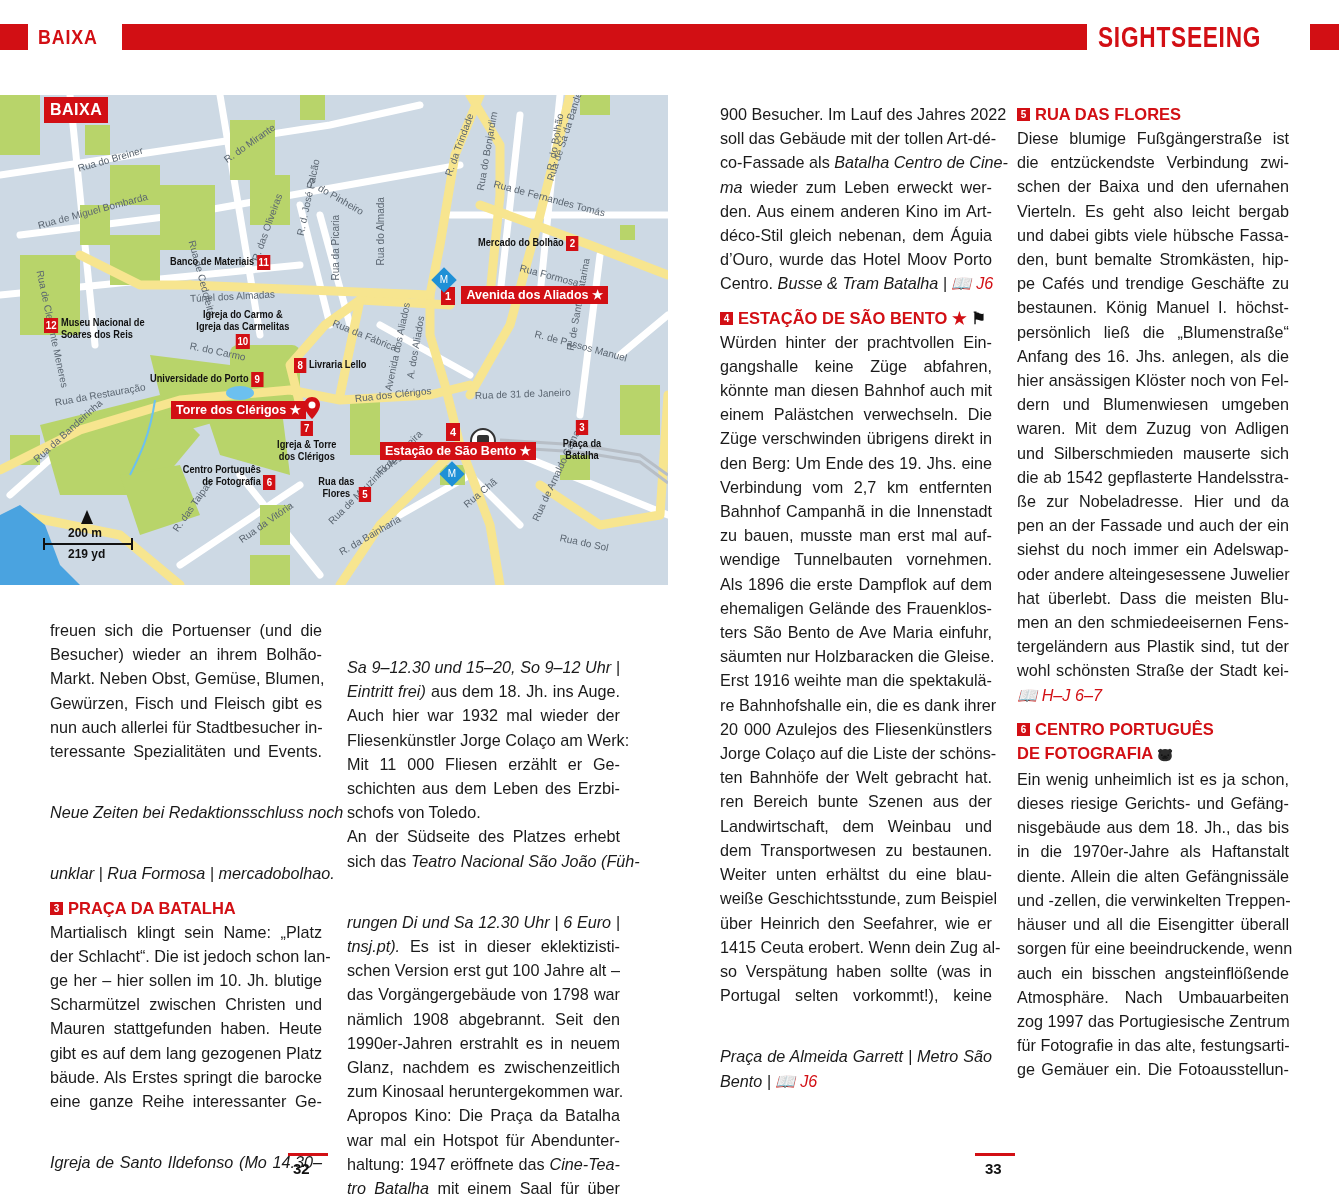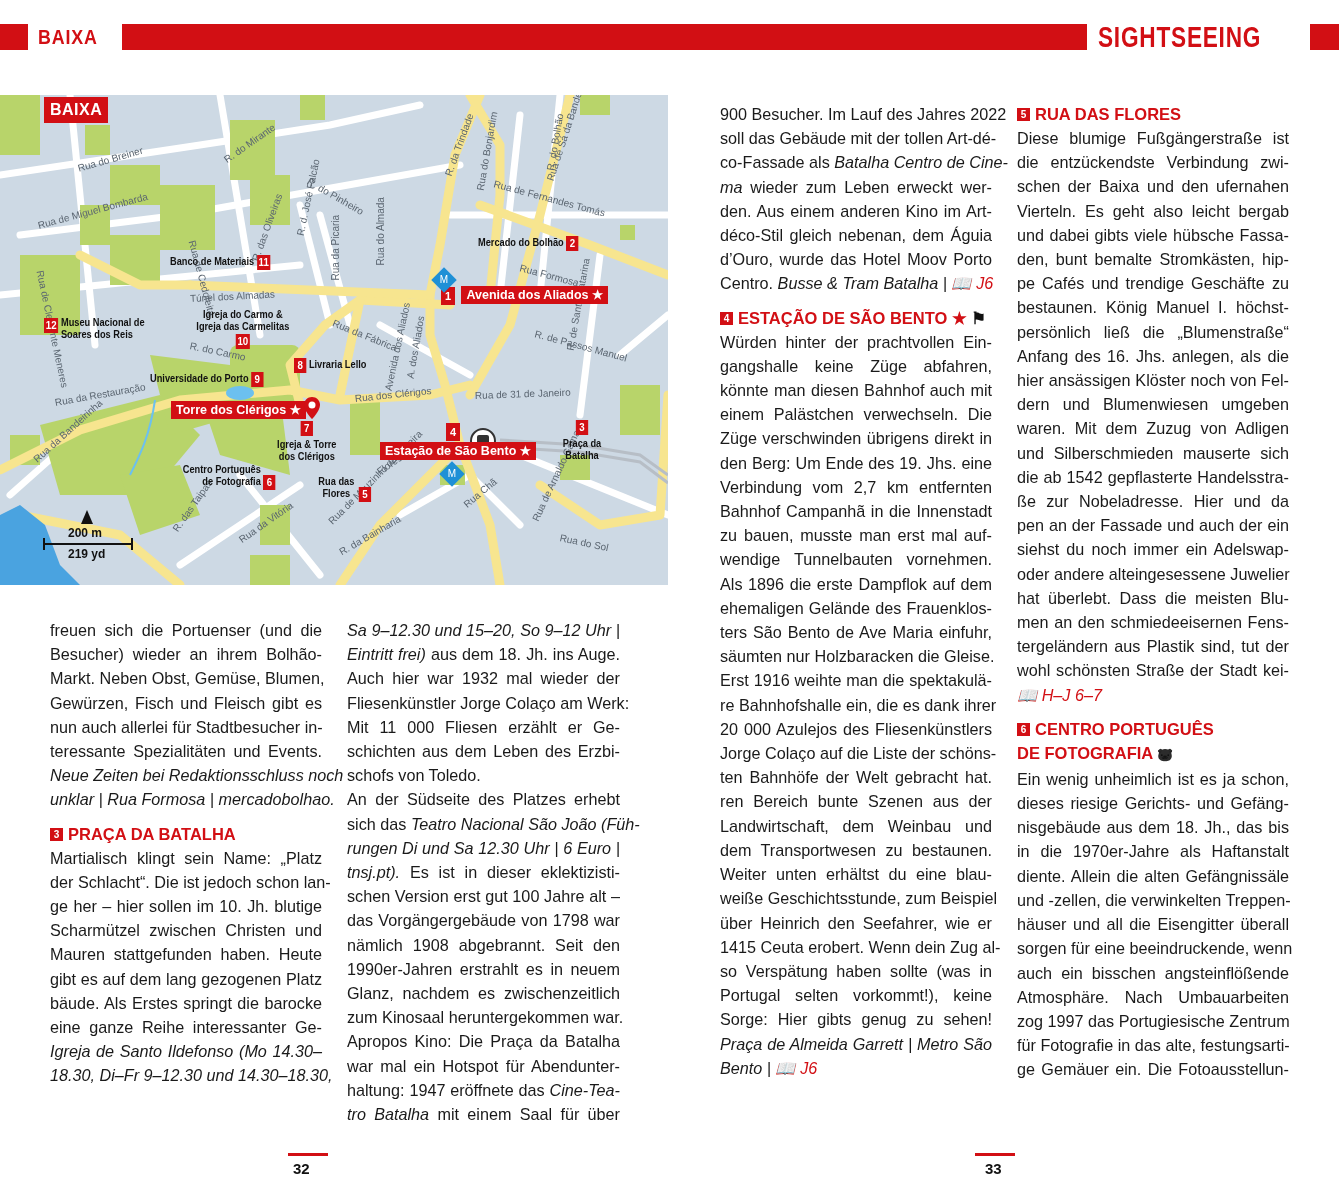--- a/index.html
+++ b/index.html
@@ -20,21 +20,21 @@
   .hi{position:absolute;background:#d20f14;color:#fff;font-family:"Liberation Sans",sans-serif;font-weight:bold;font-size:12.5px;height:18px;line-height:18px;padding:0 5px;white-space:nowrap;}
   .map-title{position:absolute;left:44px;top:2px;background:#d20f14;color:#fff;font-family:"Liberation Sans",sans-serif;font-weight:bold;font-size:16px;height:26px;line-height:26px;padding:0 6px;letter-spacing:0.5px;}
   .metro{position:absolute;width:18px;height:18px;background:#1e90d6;transform:rotate(45deg);}
   .metro span{display:block;transform:rotate(-45deg);color:#fff;font-size:10px;text-align:center;line-height:18px;font-family:"Liberation Sans",sans-serif;}
   .scale{position:absolute;font-family:"Liberation Sans",sans-serif;font-weight:bold;font-size:12px;color:#111;}
 
   
   .col{position:absolute;font-size:16.2px;line-height:24.2px;text-align:justify;}
   .col .ln{display:block;text-align:justify;text-align-last:justify;white-space:nowrap;}
   .col .ln.last{text-align-last:left;}
-  .col i{font-style:italic;}
+  .col i{font-style:italic;margin-top:37px;}
   .ref{color:#d20f14;font-style:italic;}
   .sec-h{color:#d20f14;font-family:"Liberation Sans",sans-serif;font-weight:bold;font-size:16.5px;line-height:24px;margin-top:10px;}
   .sec-num{display:inline-block;background:#d20f14;color:#fff;font-size:10px;width:13px;height:13px;line-height:13px;text-align:center;vertical-align:2px;margin-right:5px;}
   .pg-rule{position:absolute;top:1153px;width:40px;height:3px;background:#d20f14;}
   .pg-num{position:absolute;top:1160px;font-family:"Liberation Sans",sans-serif;font-weight:bold;font-size:15px;color:#111;}
 </style>
 </head>
 <body>
 
 <div class="hdr-bar" style="left:0;width:28px;"></div>
@@ -283,21 +283,20 @@
   <span class="ln">ten Bahnhöfe der Welt gebracht hat.</span>
   <span class="ln">ren Bereich bunte Szenen aus der</span>
   <span class="ln">Landwirtschaft, dem Weinbau und</span>
   <span class="ln">dem Transportwesen zu bestaunen.</span>
   <span class="ln">Weiter unten erhältst du eine blau-</span>
   <span class="ln">weiße Geschichtsstunde, zum Beispiel</span>
   <span class="ln">über Heinrich den Seefahrer, wie er</span>
   <span class="ln">1415 Ceuta erobert. Wenn dein Zug al-</span>
   <span class="ln">so Verspätung haben sollte (was in</span>
   <span class="ln">Portugal selten vorkommt!), keine</span>
-  <span class="ln">Sorge: Hier gibts genug zu sehen!</span>
   <i class="ln">Praça de Almeida Garrett | Metro São</i>
   <span class="ln last"><i>Bento | </i><span class="ref">📖 J6</span></span>
 </div>
 
 <div class="col" style="left:1017px;top:102px;width:272px;">
   <div class="sec-h" style="margin-top:0;"><span class="sec-num">5</span><span>RUA DAS FLORES</span></div>
   <span class="ln">Diese blumige Fußgängerstraße ist</span>
   <span class="ln">die entzückendste Verbindung zwi-</span>
   <span class="ln">schen der Baixa und den ufernahen</span>
   <span class="ln">Vierteln. Es geht also leicht bergab</span>

